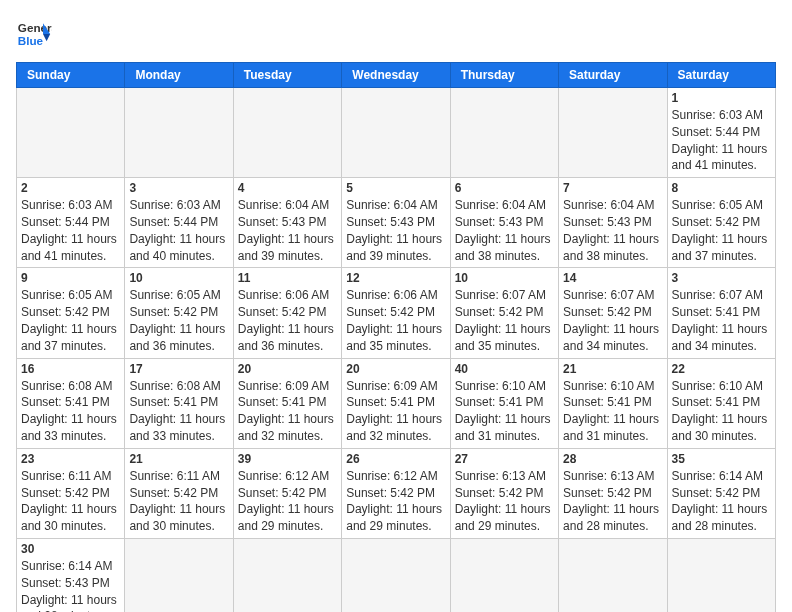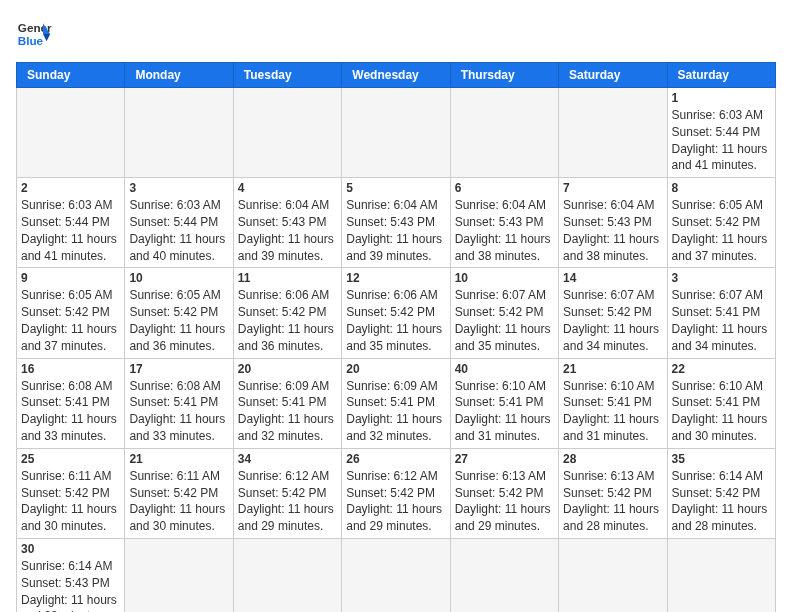--- a/index.html
+++ b/index.html
@@ -217,29 +217,29 @@
             <span class="day-num">21</span>
             <div class="day-info">Sunrise: 6:10 AM<br>Sunset: 5:41 PM<br>Daylight: 11 hours and 31 minutes.</div>
           </td>
           <td>
             <span class="day-num">22</span>
             <div class="day-info">Sunrise: 6:10 AM<br>Sunset: 5:41 PM<br>Daylight: 11 hours and 30 minutes.</div>
           </td>
         </tr>
         <tr>
           <td>
-            <span class="day-num">25</span>
+            <span class="day-num">23</span>
             <div class="day-info">Sunrise: 6:11 AM<br>Sunset: 5:42 PM<br>Daylight: 11 hours and 30 minutes.</div>
           </td>
           <td>
             <span class="day-num">21</span>
             <div class="day-info">Sunrise: 6:11 AM<br>Sunset: 5:42 PM<br>Daylight: 11 hours and 30 minutes.</div>
           </td>
           <td>
-            <span class="day-num">34</span>
+            <span class="day-num">39</span>
             <div class="day-info">Sunrise: 6:12 AM<br>Sunset: 5:42 PM<br>Daylight: 11 hours and 29 minutes.</div>
           </td>
           <td>
             <span class="day-num">26</span>
             <div class="day-info">Sunrise: 6:12 AM<br>Sunset: 5:42 PM<br>Daylight: 11 hours and 29 minutes.</div>
           </td>
           <td>
             <span class="day-num">27</span>
             <div class="day-info">Sunrise: 6:13 AM<br>Sunset: 5:42 PM<br>Daylight: 11 hours and 29 minutes.</div>
           </td>

